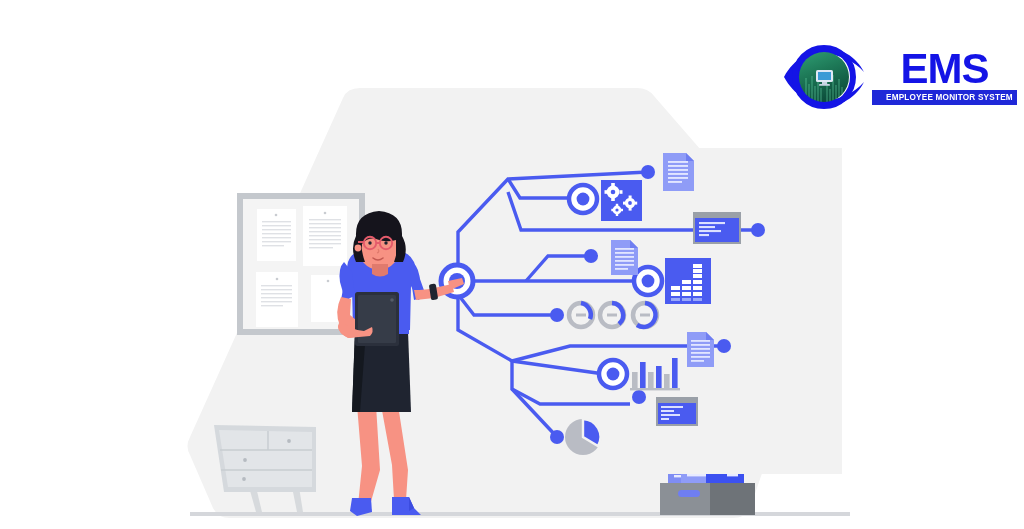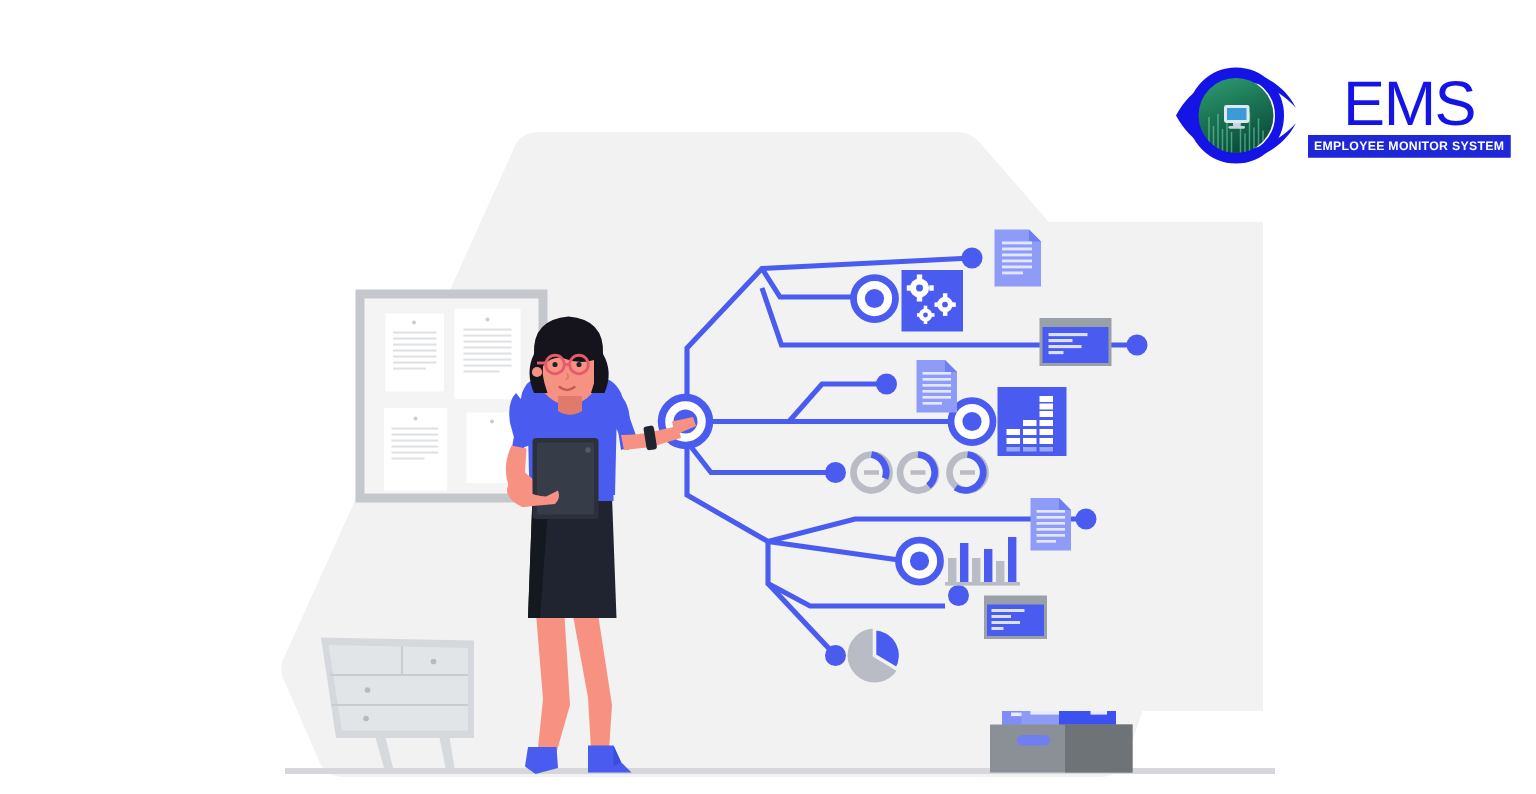--- a/index.html
+++ b/index.html
@@ -20,28 +20,28 @@
   .logo{
     position:absolute; left:778px; top:42px; width:212px; height:70px;
     display:flex; align-items:center;
   }
   .logo-mark{width:92px;height:70px;flex:0 0 auto;}
   .logo-text{
     margin-left:2px; display:flex; flex-direction:column; align-items:center;
   }
   .logo-word{
     font-family:"Liberation Sans", sans-serif;
-    font-weight:normal; font-size:42px; line-height:40px;
+    font-weight:bold; font-size:42px; line-height:40px;
     color:#1414e6; letter-spacing:-1px;
   }
   .logo-tag{
     font-family:"Liberation Sans", sans-serif;
     font-weight:bold; font-size:8.2px; line-height:11px;
     color:#ffffff; background:#1f28d8;
-    letter-spacing:0.2px; padding:1px 3px 1px 3px;
+    letter-spacing:0.2px; padding:1px 3px 1px 13px;
     white-space:nowrap; margin-top:1px;
     border:1px solid #1f28d8;
   }
 
   
   .illus{position:absolute;left:0;top:0;width:1024px;height:529px;}
 </style>
 </head>
 <body>
 

